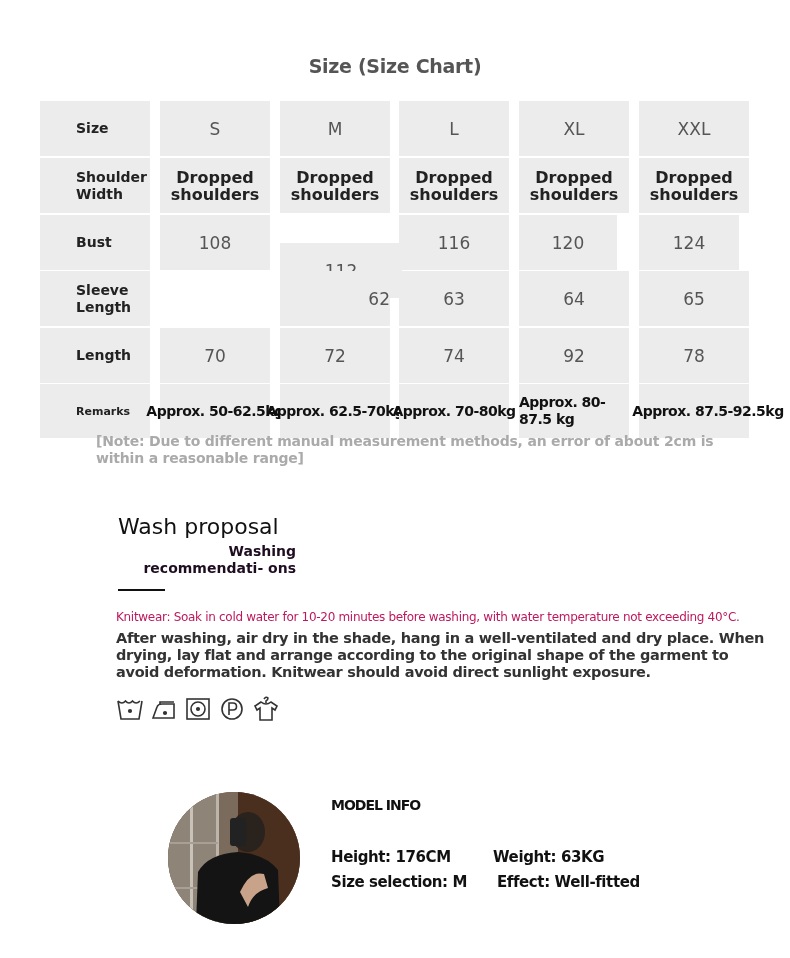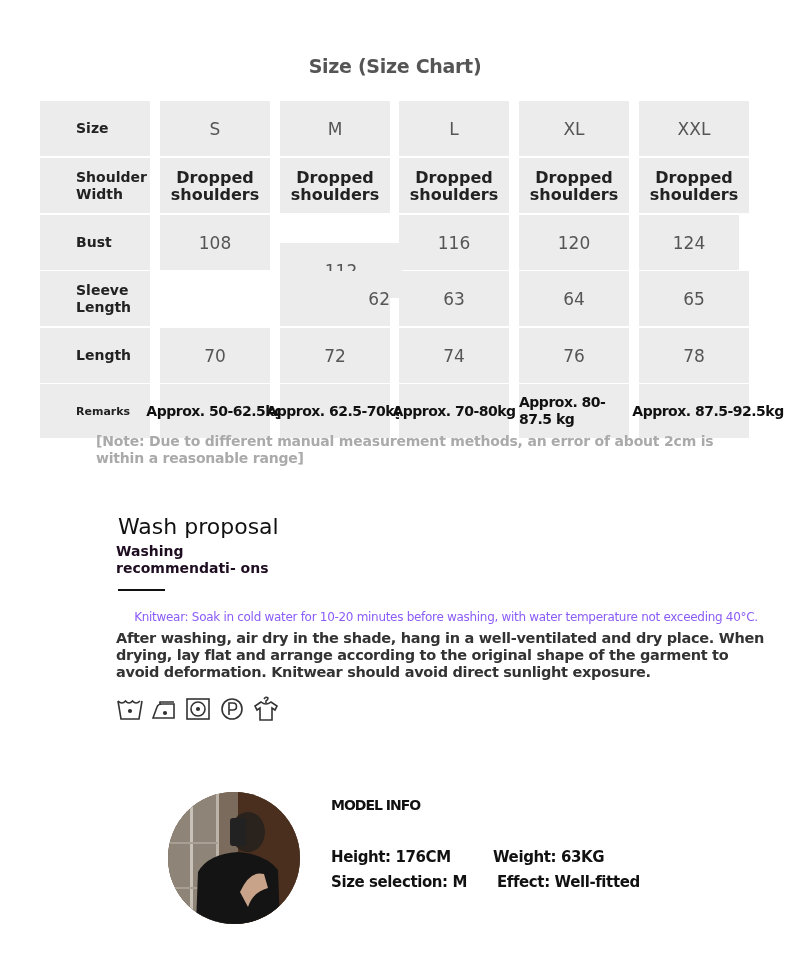--- a/index.html
+++ b/index.html
@@ -7,23 +7,23 @@
   .title { position:absolute; left:0; width:790px; top:55px; text-align:center; font-size:19px; font-weight:bold; color:#555; font-family:"DejaVu Sans", sans-serif; letter-spacing:-0.3px; }
   .grid { position:absolute; left:40px; top:101px; width:710px; height:337px; }
   .cell { position:absolute; background:#ececec; display:flex; align-items:center; justify-content:center; text-align:center; box-sizing:border-box; }
   .cell.lbl { justify-content:flex-start; padding-left:36px; text-align:left; font-weight:bold; font-size:14px; color:#222; line-height:17px; font-family:"DejaVu Sans", sans-serif; }
   .cell.lbl.small { font-size:11px; }
   .cell .big { font-size:17px; color:#555; font-family:"DejaVu Sans", sans-serif; font-weight:normal; }
   .cell .dr { font-size:16px; font-weight:bold; color:#222; line-height:17px; font-family:"DejaVu Sans", sans-serif; }
   .cell .rem { font-size:14px; font-weight:bold; color:#111; white-space:nowrap; font-family:"DejaVu Sans", sans-serif; letter-spacing:-0.5px; line-height:17px; }
   .note { position:absolute; left:96px; top:433px; width:620px; font-size:14px; font-weight:bold; color:#aaa; line-height:17px; font-family:"DejaVu Sans", sans-serif; letter-spacing:-0.2px; }
   .wash-h { position:absolute; left:118px; top:514px; font-size:22px; color:#111; font-family:"DejaVu Sans", sans-serif; }
-  .wash-sub { position:absolute; left:116px; top:543px; width:180px; font-size:14px; font-weight:bold; color:#1e0d20; line-height:17px; font-family:"DejaVu Sans", sans-serif; }
+  .wash-sub { position:absolute; left:116px; top:543px; width:180px; font-size:14px; font-weight:bold; color:#1e0d20; line-height:17px; font-family:"DejaVu Sans", sans-serif;text-align:right; }
   .wash-rule { position:absolute; left:118px; top:589px; width:47px; height:2px; background:#111; }
-  .wash-p1 { position:absolute; left:116px; top:610px; width:660px; font-size:12px; color:#8b5cf6; font-family:"DejaVu Sans", sans-serif; letter-spacing:-0.3px;text-align:center; }
+  .wash-p1 { position:absolute; left:116px; top:610px; width:660px; font-size:12px; color:#be185d; font-family:"DejaVu Sans", sans-serif; letter-spacing:-0.3px; }
   .wash-p2 { position:absolute; left:116px; top:630px; width:660px; font-size:14.5px; font-weight:bold; color:#333; line-height:17px; font-family:"DejaVu Sans", sans-serif; letter-spacing:-0.3px; }
   .icons { position:absolute; left:116px; top:696px; display:flex; gap:6px; }
   .icons svg { width:28px; height:26px; }
   .avatar { position:absolute; left:168px; top:792px; width:132px; height:132px; border-radius:50%; overflow:hidden; background:#6d5a48; }
   .mi-title { position:absolute; left:331px; top:797px; font-size:14px; font-weight:900; color:#111; font-family:"DejaVu Sans", sans-serif; letter-spacing:-1px; }
   .mi { position:absolute; font-size:15px; color:#111; font-family:"DejaVu Sans", sans-serif; font-weight:bold; letter-spacing:-0.4px; }
 </style>
 </head>
 <body>
 
@@ -91,28 +91,28 @@
   <div class="cell" style="left:359px;top:283px;width:110px;height:54px;">
       <span class="rem">Approx. 70-80kg</span>
     </div>
 
   <div class="cell" style="left:479px;top:0;width:110px;height:55px;">
       <span class="big">XL</span>
     </div>
   <div class="cell" style="left:479px;top:57px;width:110px;height:55px;">
       <span class="dr">Dropped shoulders</span>
     </div>
-  <div class="cell" style="left:479px;top:114px;width:110px;height:55px;">
+  <div class="cell" style="left:479px;top:114px;width:98px;height:55px;">
       <span class="big">120</span>
     </div>
   <div class="cell" style="left:479px;top:170px;width:110px;height:55px;">
       <span class="big">64</span>
     </div>
   <div class="cell" style="left:479px;top:227px;width:110px;height:55px;">
-      <span class="big">76</span>
+      <span class="big">92</span>
     </div>
   <div class="cell" style="left:479px;top:283px;width:110px;height:54px;justify-content:flex-start;">
       <span class="rem" style="white-space:normal;text-align:left;width:112px;">Approx. 80-87.5 kg</span>
     </div>
 
   <div class="cell" style="left:599px;top:0;width:110px;height:55px;">
       <span class="big">XXL</span>
     </div>
   <div class="cell" style="left:599px;top:57px;width:110px;height:55px;">
       <span class="dr">Dropped shoulders</span>

